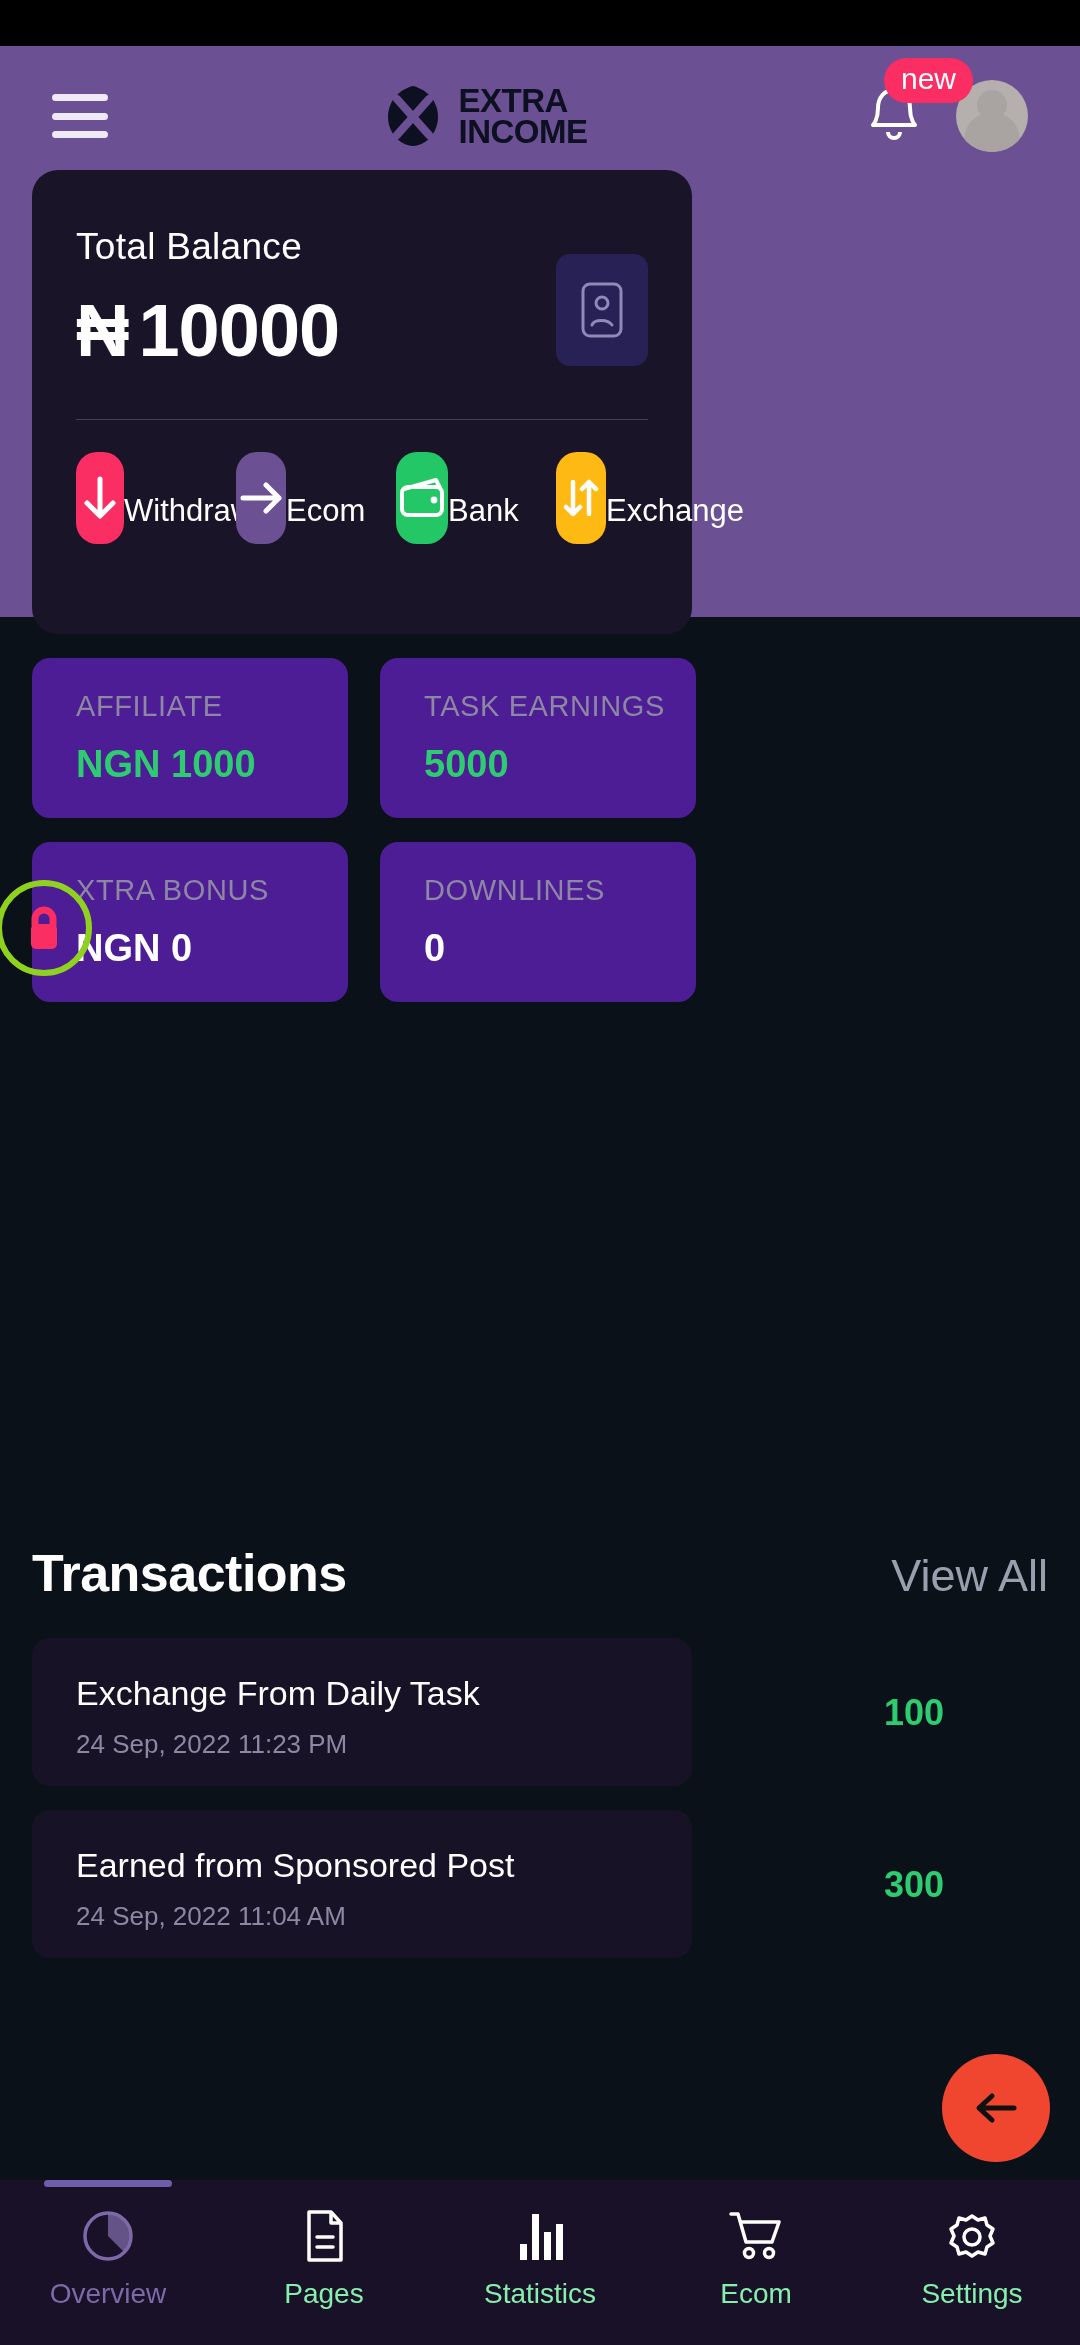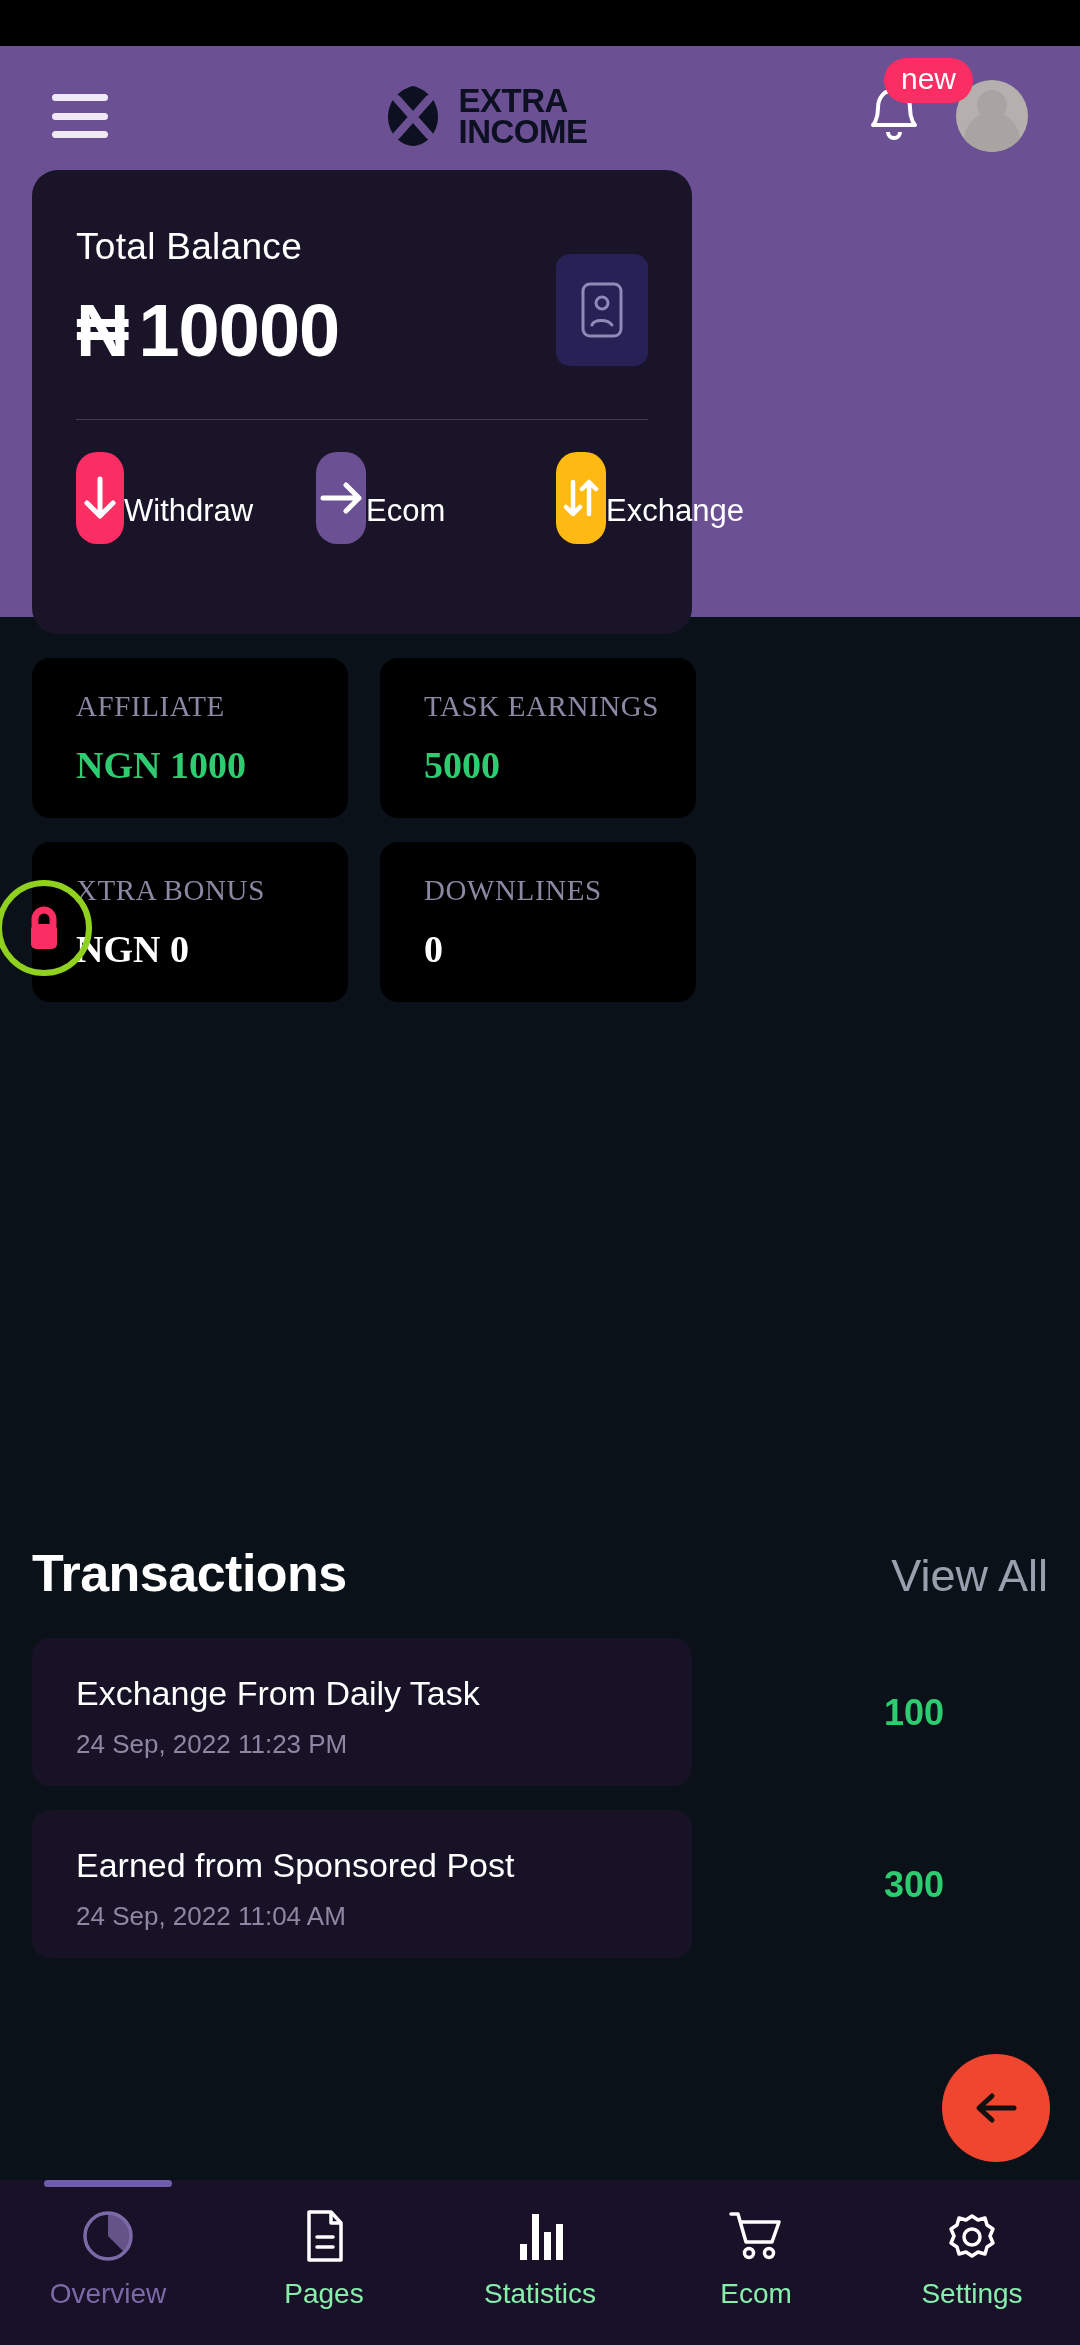--- a/index.html
+++ b/index.html
@@ -86,22 +86,22 @@
   .action-ico {
     width:92px; height:92px; border-radius:21px;
     display:flex; align-items:center; justify-content:center;
   }
   .action-lbl { margin-top:26px; font-size:31px; color:#fff; white-space:nowrap; }
 
   
   .stats { position:absolute; top:658px; left:32px; width:1016px; }
   .stat-row { display:flex; gap:32px; margin-bottom:24px; }
   .stat-card {
-    width:316px; height:160px; background:#000000; border-radius:18px;
-    padding:32px 0 0 44px; position:relative;font-family:Liberation Serif, serif;
+    width:316px; height:160px; background:#4c1d95; border-radius:18px;
+    padding:32px 0 0 44px; position:relative;
   }
   .stat-title { font-size:29px; color:#8d87a3; letter-spacing:0.6px; }
   .stat-value { font-size:38px; font-weight:bold; margin-top:20px; }
   .green { color:#2ecc71; }
   .white { color:#fff; }
 
   .lock-badge {
     position:absolute; left:-36px; top:38px;
     width:96px; height:96px; border-radius:50%;
     border:6px solid #8fd11e; display:flex; align-items:center; justify-content:center;
@@ -222,20 +222,30 @@
 
       <div class="action">
         <div class="action-ico" style="background:#6b5093">
           <svg width="50" height="48" viewBox="0 0 50 48">
             <path d="M7 24h36M30 11l13 13-13 13" fill="none" stroke="#fff" stroke-width="5" stroke-linecap="round" stroke-linejoin="round"></path>
           </svg>
         </div>
         <div class="action-lbl">Ecom</div>
       </div>
 
+      <div class="action">
+        <div class="action-ico" style="background:#23c765">
+          <svg width="52" height="46" viewBox="0 0 52 46">
+            <rect x="6" y="12" width="40" height="28" rx="6" fill="none" stroke="#fff" stroke-width="4"></rect>
+            <path d="M8 14 L40 5 L44 13" fill="none" stroke="#fff" stroke-width="4" stroke-linejoin="round"></path>
+            <circle cx="38" cy="25" r="3.4" fill="#fff"></circle>
+          </svg>
+        </div>
+        <div class="action-lbl">Bank</div>
+      </div>
 
       <div class="action">
         <div class="action-ico" style="background:#feb912">
           <svg width="50" height="48" viewBox="0 0 50 48">
             <path d="M17 8v32M10 33l7 7 7-7" fill="none" stroke="#fff" stroke-width="4.5" stroke-linecap="round" stroke-linejoin="round"></path>
             <path d="M33 40V8M26 15l7-7 7 7" fill="none" stroke="#fff" stroke-width="4.5" stroke-linecap="round" stroke-linejoin="round"></path>
           </svg>
         </div>
         <div class="action-lbl">Exchange</div>
       </div>

